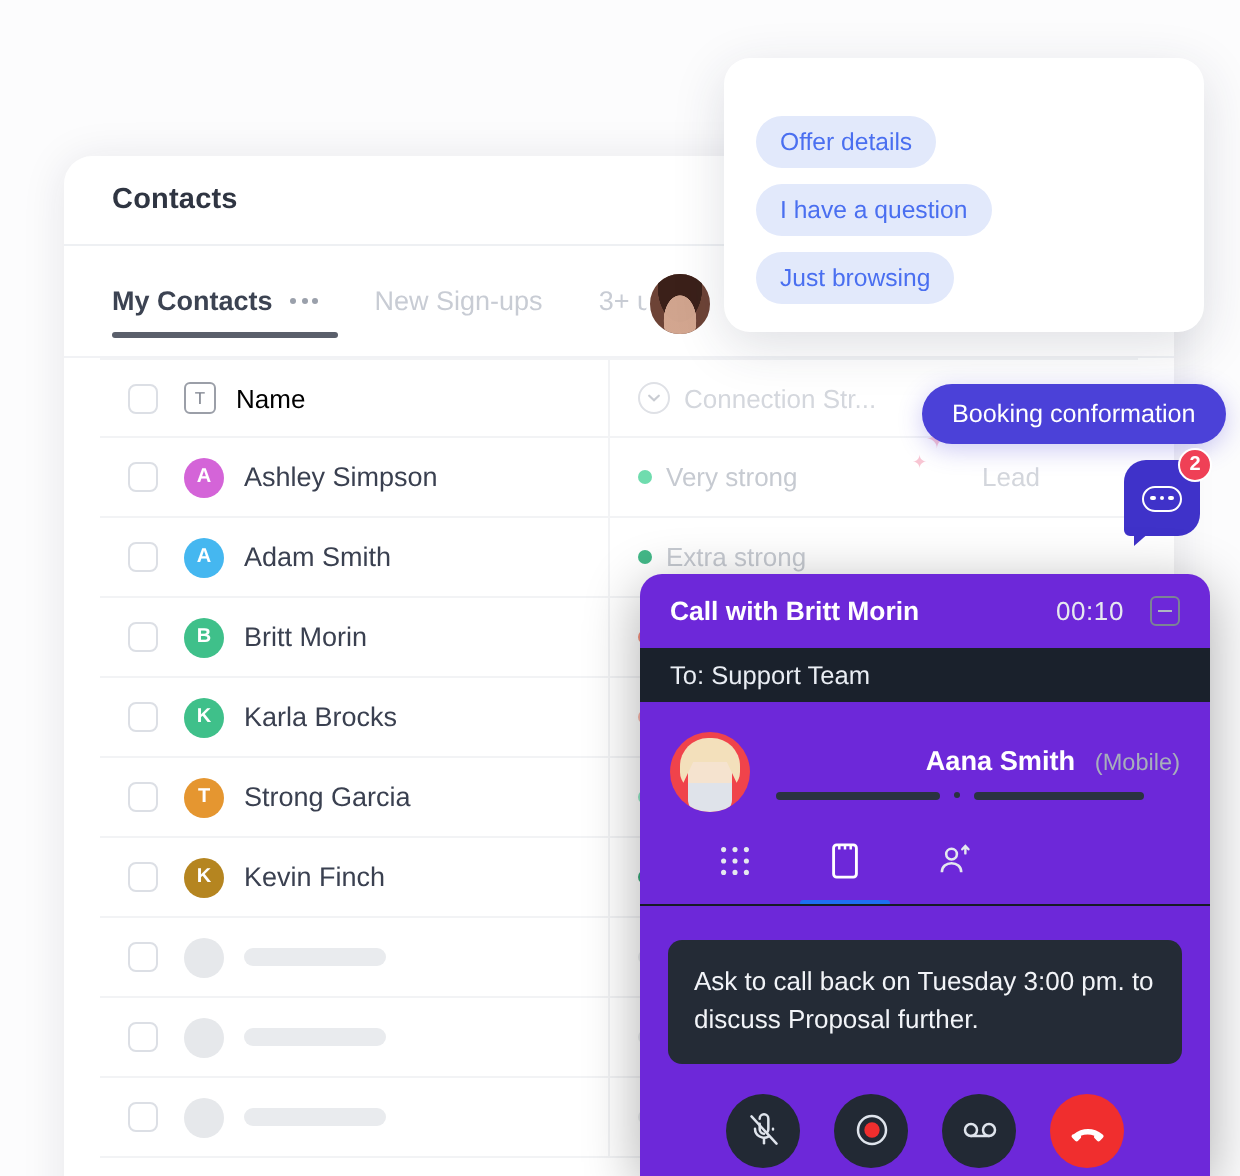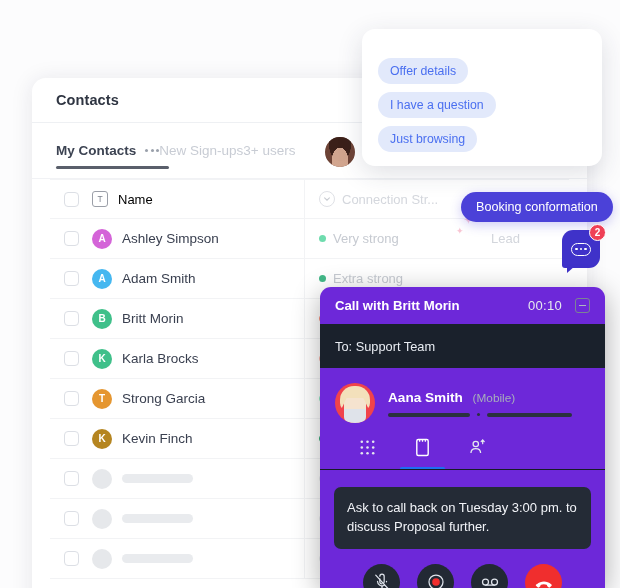--- a/index.html
+++ b/index.html
@@ -18,21 +18,21 @@
     box-shadow: 0 2px 22px rgba(32,34,56,.10);
     overflow: hidden;
   }
   .card-head {
     height: 45px; display: flex; align-items: center;
     padding: 0 24px; border-bottom: 1px solid #eef0f3;
   }
   .card-title { font-size: 14.5px; font-weight: 700; color: #2f3542; letter-spacing: .1px; }
 
   .tabs-row {
-    height: 56px; display: flex; align-items: center; 
+    height: 56px; display: flex; align-items: center; gap: 28px;
     padding: 0 24px; position: relative; border-bottom: 1px solid #f1f2f5;
   }
   .tab { font-size: 13.5px; color: #c8ccd4; display: flex; align-items: center; gap: 9px; white-space: nowrap; }
   .tab.active { color: #3c4352; font-weight: 600; }
   .dots-menu { display: inline-flex; gap: 2.5px; align-items: center; }
   .dots-menu i { width: 3px; height: 3px; border-radius: 50%; background: #9aa0ab; display: block; }
   .tab-underline {
     position: absolute; left: 24px; bottom: 9px; width: 113px; height: 3px;
     background: #5a5f6b; border-radius: 2px;
   }
@@ -129,33 +129,33 @@
     background: #6d28d9; border-radius: 11px 11px 0 0; overflow: hidden;
     box-shadow: 0 6px 28px rgba(0,0,0,.32);
     color: #fff;
   }
   .call-head { height: 37px; display: flex; align-items: center; padding: 0 15px; }
   .call-title { font-size: 13.2px; font-weight: 600; flex: 1; }
   .call-timer { font-size: 13px; color: #e6e9ef; margin-right: 13px; letter-spacing: .3px; }
   .minbtn { width: 15px; height: 15px; border: 1.3px solid #7b8494; border-radius: 3px;
             display: flex; align-items: center; justify-content: center; }
   .minbtn i { width: 7px; height: 1.6px; background: #aeb6c2; display: block; }
-  .call-to { height: 44px; background: #1a212c; display: flex; align-items: center;
+  .call-to { height: 27px; background: #1a212c; display: flex; align-items: center;
              padding: 0 15px; font-size: 12.8px; color: #e9edf3; }
   .callee { display: flex; align-items: center; gap: 13px; padding: 15px 15px 0; }
   .callee-av {
     width: 40px; height: 40px; border-radius: 50%; flex: none; position: relative; overflow: hidden;
     background: #f0434b;
   }
   .callee-av .face { position:absolute; left:9px; top:6px; width:22px; height:34px; border-radius: 10px 10px 6px 6px;
     background: linear-gradient(#f5e3cf 0 58%, #dfe3ea 58% 100%); }
   .callee-av .hair { position:absolute; left:5px; top:3px; width:30px; height:26px; border-radius: 14px 14px 9px 9px;
     background: #f3e0bb; clip-path: polygon(0 0,100% 0,100% 100%,78% 46%,22% 46%,0 100%); }
   .callee-meta { flex: 1; }
-  .callee-name { font-size: 13.6px; font-weight: 700; }
+  .callee-name { font-size: 13.6px; font-weight: 700; text-align: right; }
   .callee-name span { font-size: 11.8px; font-weight: 400; color: #a7aebb; margin-left: 6px; }
   .callee-bars { display: flex; align-items: center; gap: 7px; margin-top: 8px; }
   .cb { height: 4px; border-radius: 3px; background: #2a323f; }
   .cb-sep { width: 3px; height: 3px; border-radius: 50%; background: #2a323f; }
 
   .tool-row { display: flex; align-items: flex-end; gap: 0; padding: 14px 20px 0; position: relative; }
   .tool { width: 55px; display: flex; flex-direction: column; align-items: center; }
   .tool svg { width: 19px; height: 21px; }
   .tool .ul { width: 45px; height: 3px; background: #1d6ff2; border-radius: 2px; margin-top: 9px; }
   .tool .ul.off { background: transparent; }

